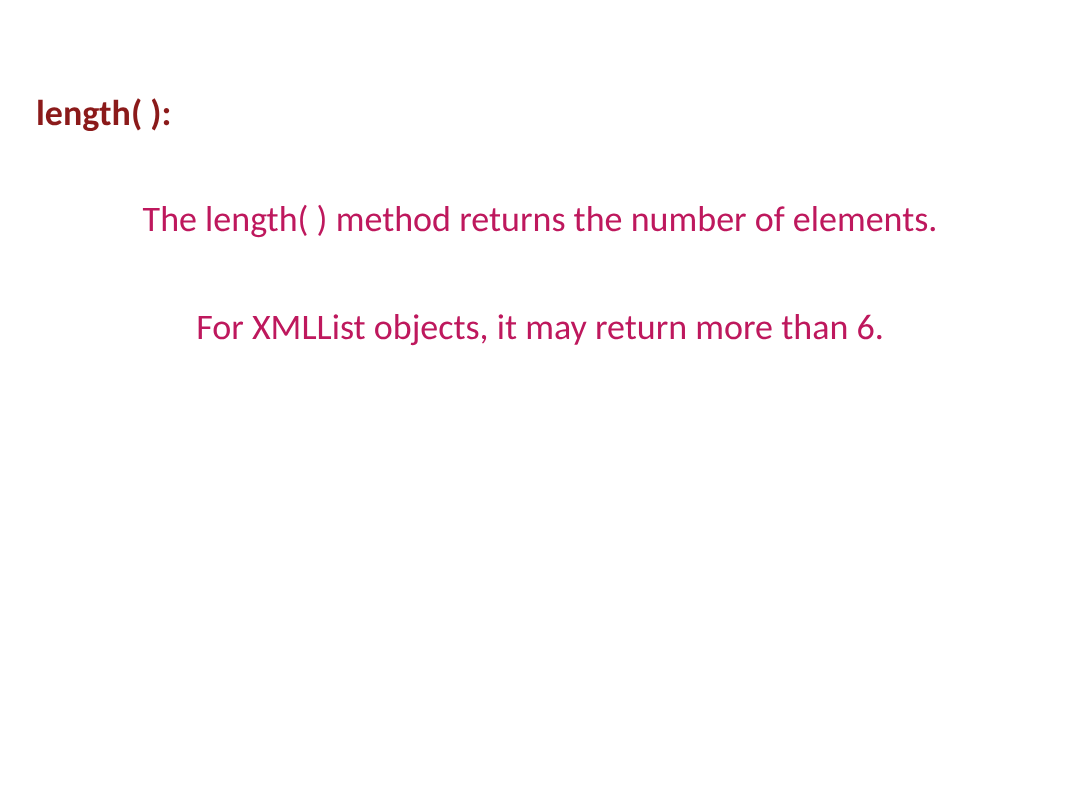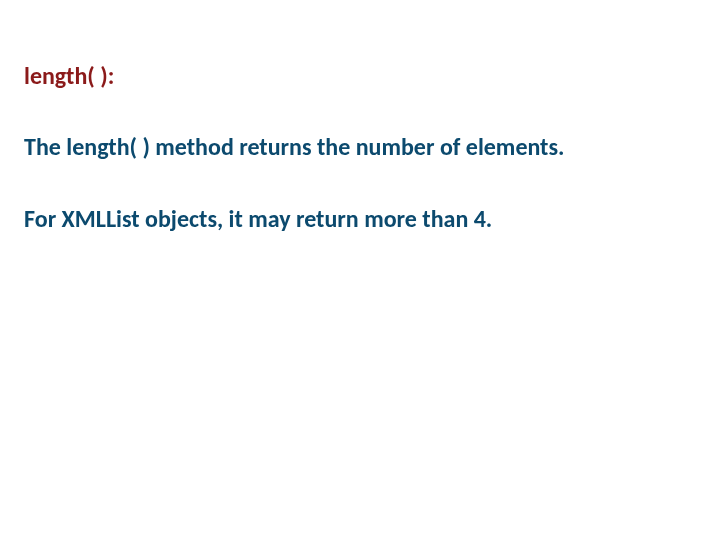--- a/index.html
+++ b/index.html
@@ -19,29 +19,30 @@
     margin-top: 39px;
   }
   .heading {
     font-size: 24px;
     font-weight: 700;
     color: #8b1a1a; 
     margin: 0 0 42px 0;
   }
   .para {
     font-size: 24px;
-    font-weight: 700;
-    color: #0c4a6e;
+    font-weight: 400;
+    color: #be185d;
     margin: 0 0 42px 0;
     line-height: 1.25;
+    text-align: center;
   }
 </style>
 </head>
 <body>
 
 <div class="slide">
   <p class="heading">length( ):</p>
 
   <p class="para">The length( ) method returns the number of elements.</p>
 
 
-  <p class="para">For XMLList objects, it may return more than 4.</p>
+  <p class="para">For XMLList objects, it may return more than 6.</p>
 </div>
 
 </body></html>

